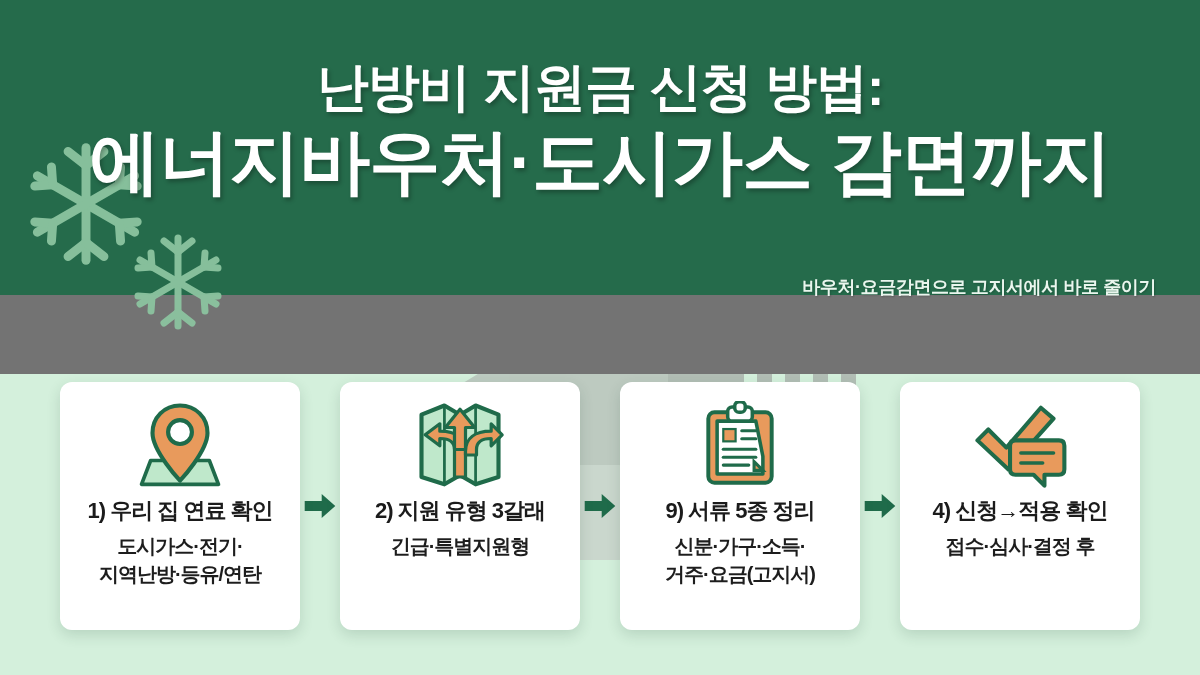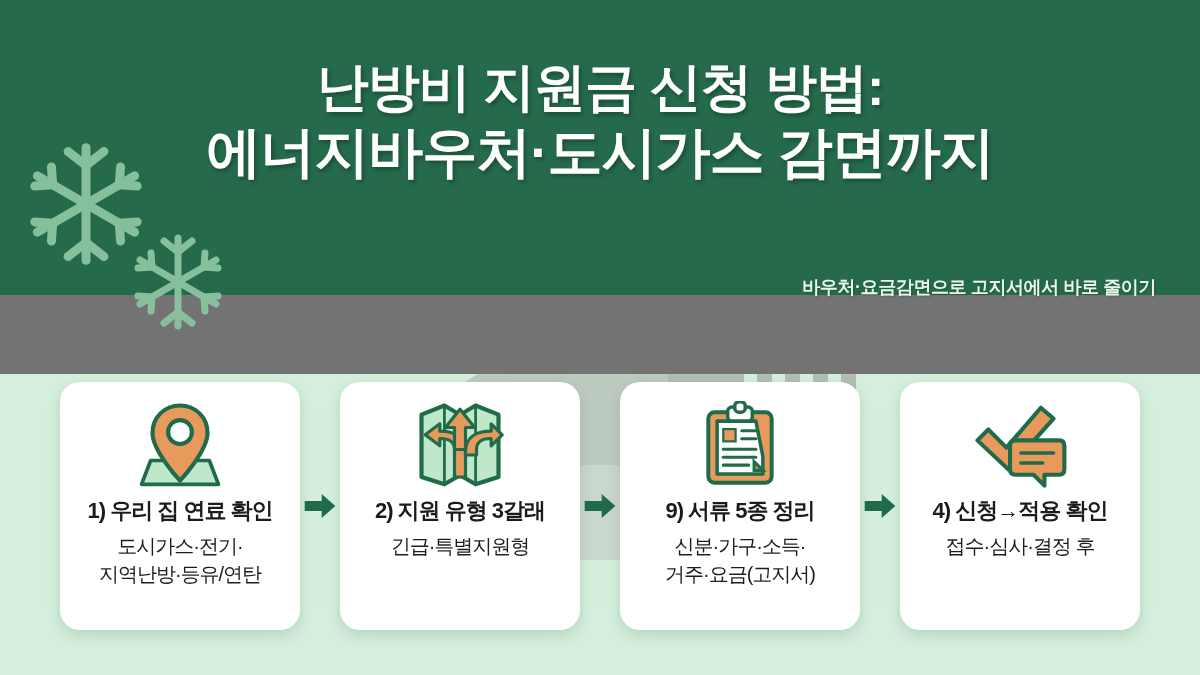--- a/index.html
+++ b/index.html
@@ -49,21 +49,21 @@
   }
   .title-line {
     color: #ffffff;
     font-weight: 800;
     letter-spacing: -1px;
     text-shadow: 2px 3px 4px rgba(0,0,0,.28);
     line-height: 1.12;
     white-space: nowrap;
   }
   #title-line-1 { font-size: 52px; }
-  #title-line-2 { font-size: 55px; margin-top: 6px; }
+  #title-line-2 { font-size: 71px; margin-top: 6px; }
 
   #subtitle {
     position: absolute;
     right: 44px; top: 252px;
     color: #eaf6ee;
     font-size: 18px;
     font-weight: 700;
     letter-spacing: -.4px;
     z-index: 3;
     text-shadow: 1px 1px 2px rgba(0,0,0,.2);
@@ -88,21 +88,21 @@
     display: flex;
     align-items: flex-start;
     justify-content: center;
     gap: 0;
     z-index: 4;
   }
   .card {
     position: relative;
     width: 240px; height: 248px;
     background: #ffffff;
-    border-radius: 20px;
+    border-radius: 12px;
     box-shadow: 0 5px 14px rgba(30,70,50,.16);
     display: flex;
     flex-direction: column;
     align-items: center;
     padding: 16px 10px 14px;
   }
   .card-icon {
     width: 96px; height: 92px;
     display: flex;
     align-items: center;
@@ -115,21 +115,21 @@
     font-weight: 800;
     letter-spacing: -1px;
     text-align: center;
     line-height: 1.2;
     white-space: nowrap;
   }
   .card-sub {
     margin-top: 9px;
     color: #1d1d1d;
     font-size: 20px;
-    font-weight: 400;
+    font-weight: 700;
     letter-spacing: -1px;
     text-align: center;
     line-height: 1.38;
   }
   .card-sub span { display: block; white-space: nowrap; }
 
   .arrow-gap {
     width: 40px; height: 248px;
     display: flex;
     align-items: center;

